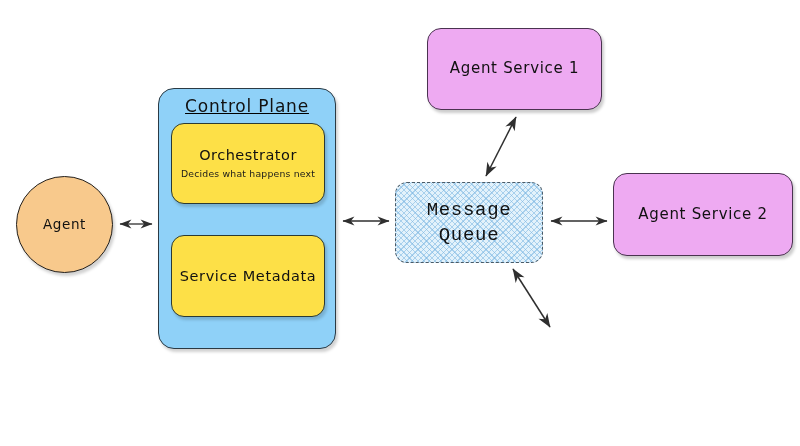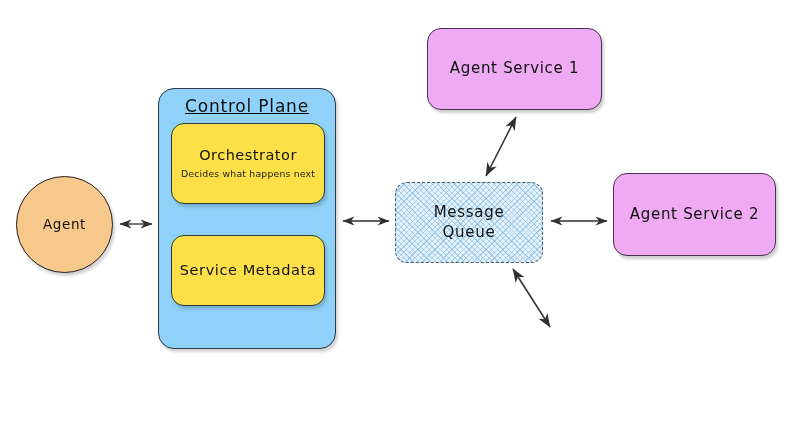--- a/index.html
+++ b/index.html
@@ -103,59 +103,60 @@
   #node-orchestrator .subtitle {
     font-size: 9.3px;
     color: #1a1a1a;
     margin-top: 5px;
     letter-spacing: 0.2px;
   }
   #node-service-metadata {
     left: 12px;
     top: 146px;
     width: 154px;
-    height: 71px;
+    height: 82px;
   }
   #node-service-metadata .node-label {
     font-size: 14.5px;
     letter-spacing: 0.6px;
   }
 
   
   #node-message-queue {
     left: 395px;
     top: 182px;
     width: 148px;
     height: 81px;
     border-radius: 12px;
     border: 1.7px dashed #4a5a66;
     background-color: #e3f2fb;
     background-image:
       repeating-linear-gradient(45deg,  rgba(120,180,225,0.55) 0 0.9px, rgba(0,0,0,0) 0.9px 4px),
       repeating-linear-gradient(-45deg, rgba(120,180,225,0.55) 0 0.9px, rgba(0,0,0,0) 0.9px 4px);
   }
   #node-message-queue .node-label {
-    font-size: 15px;
+    font-size: 19px;
     letter-spacing: 0.7px;
     line-height: 1.3;
+    font-family: Liberation Mono, monospace;
   }
 
   
   .agent {
     border-radius: 14px;
     background: #eeaaf2;
     border: 1.6px solid #4a3350;
     box-shadow: 2px 3px 3px rgba(0,0,0,0.2);
   }
   .agent .node-label {
     font-size: 15px;
     letter-spacing: 0.7px;
   }
   #node-agent-1 { left: 427px; top: 28px;  width: 175px; height: 82px; }
-  #node-agent-2 { left: 613px; top: 173px; width: 163px; height: 83px; }
+  #node-agent-2 { left: 613px; top: 173px; width: 180px; height: 83px; }
   #node-agent-3 { left: 487px; top: 333px; width: 178px; height: 85px; }
 </style>
 </head>
 <body>
 
 <div id="canvas">
 
   <svg id="edges" viewBox="0 0 800 446" width="800" height="446" xmlns="http://www.w3.org/2000/svg">
     <defs>
       <marker id="arrowEnd" markerWidth="11" markerHeight="11" refX="9.2" refY="4" orient="auto" markerUnits="strokeWidth">

